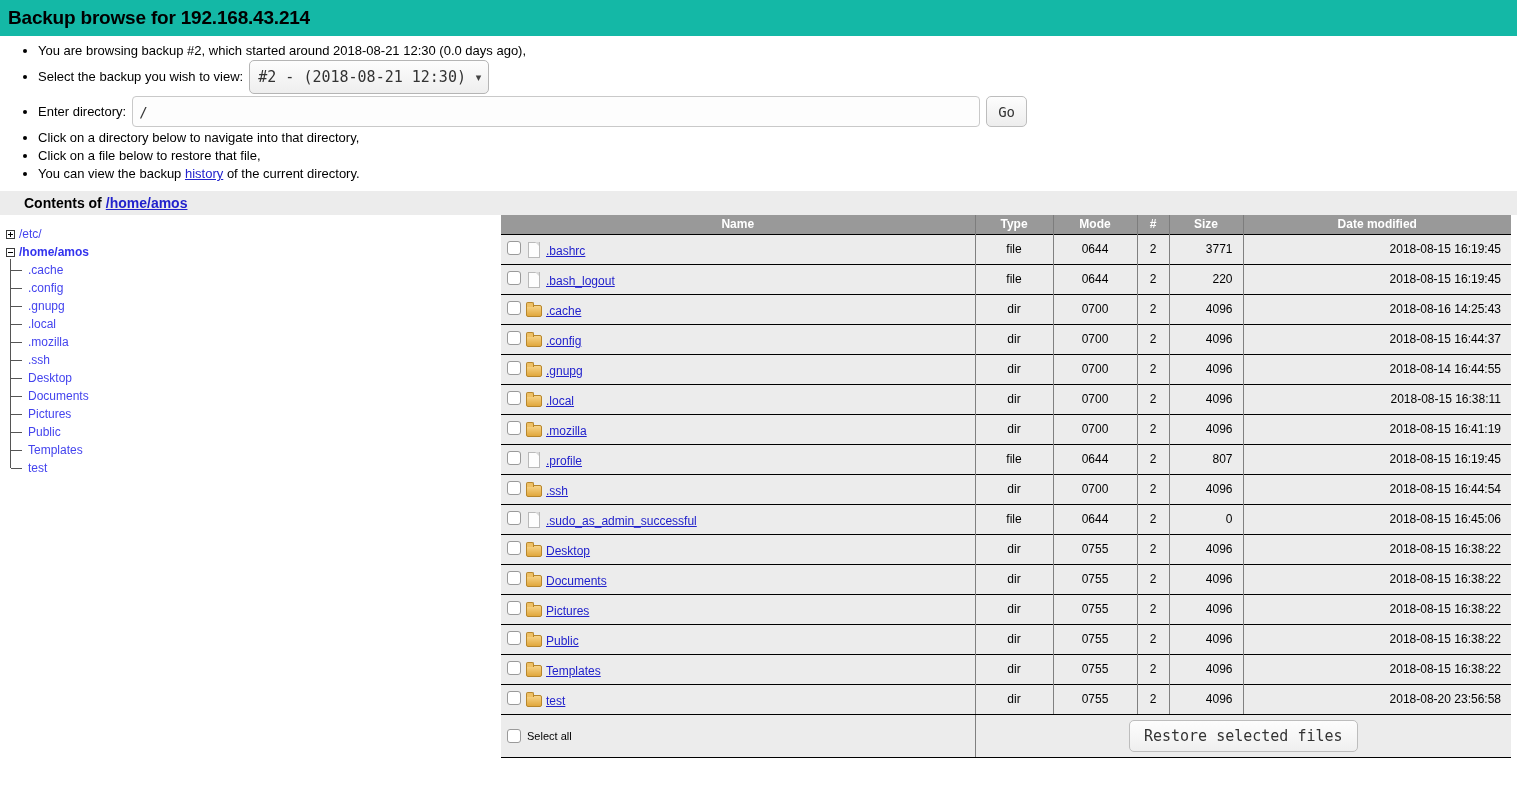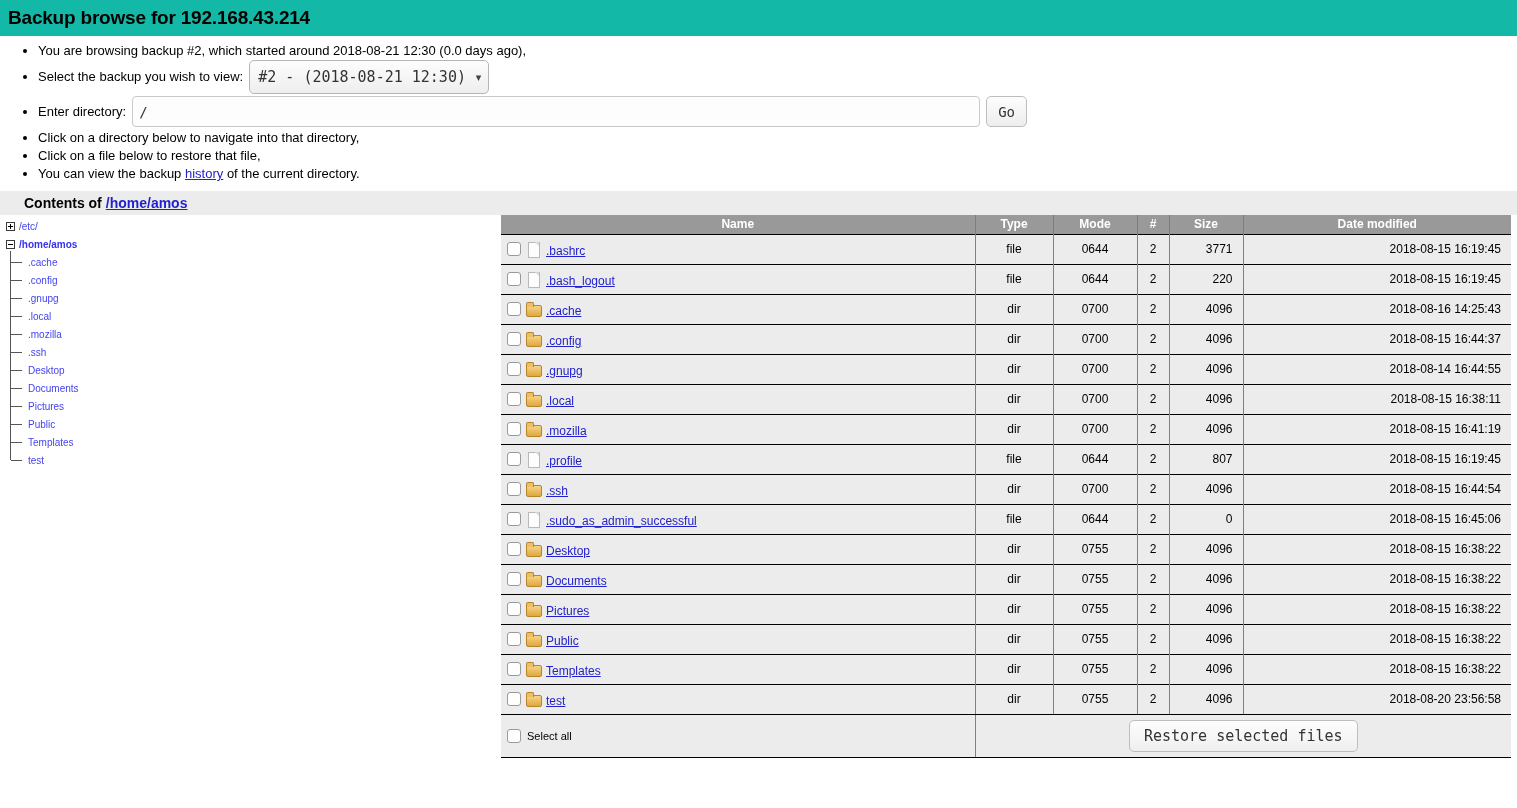--- a/index.html
+++ b/index.html
@@ -122,23 +122,23 @@
   .body-area {
     position: relative;
     width: 1517px;
     height: 570px;
   }
 
   
   .tree {
     position: absolute;
     left: 6px;
-    top: 2px;
+    top: 10px;
     width: 470px;
-    font-size: 10px;
+    font-size: 12px;
   }
   .tree-root {
     display: flex; align-items: center;
     height: 18px;
     gap: 4px;
   }
   .pm-box {
     display: inline-flex;
     align-items: center; justify-content: center;
     width: 9px; height: 9px;
@@ -236,21 +236,21 @@
   .col-name   { width: 474px; }
   .col-type   { width: 78px;  }
   .col-mode   { width: 84px;  }
   .col-num    { width: 32px;  }
   .col-size   { width: 74px;  }
   .col-date   { width: 268px; }
 
   .c-center { text-align: center; }
   .c-right  { text-align: right; padding-right: 10px !important; }
 
-  .name-cell { display: flex; align-items: center; gap: 5px; }
+  .name-cell { display: flex; gap: 5px; }
   .cb {
     width: 14px; height: 14px;
     border: 1px solid #9a9a9a;
     border-radius: 3px;
     background: #fff;
     flex: 0 0 auto;
     cursor: pointer;
   }
   .name-cell a {
     color: #2222cc;

